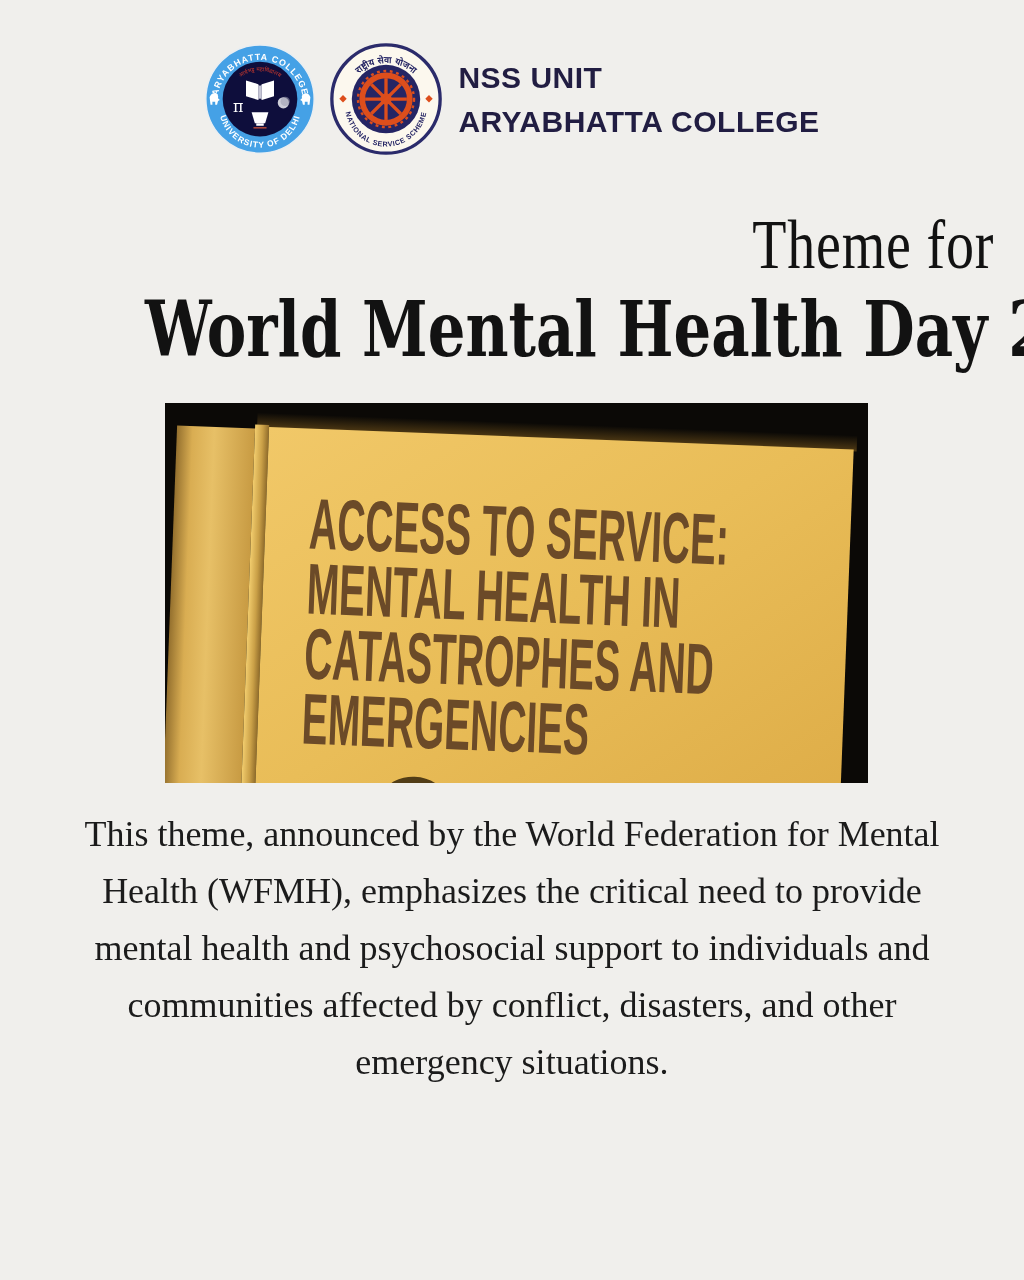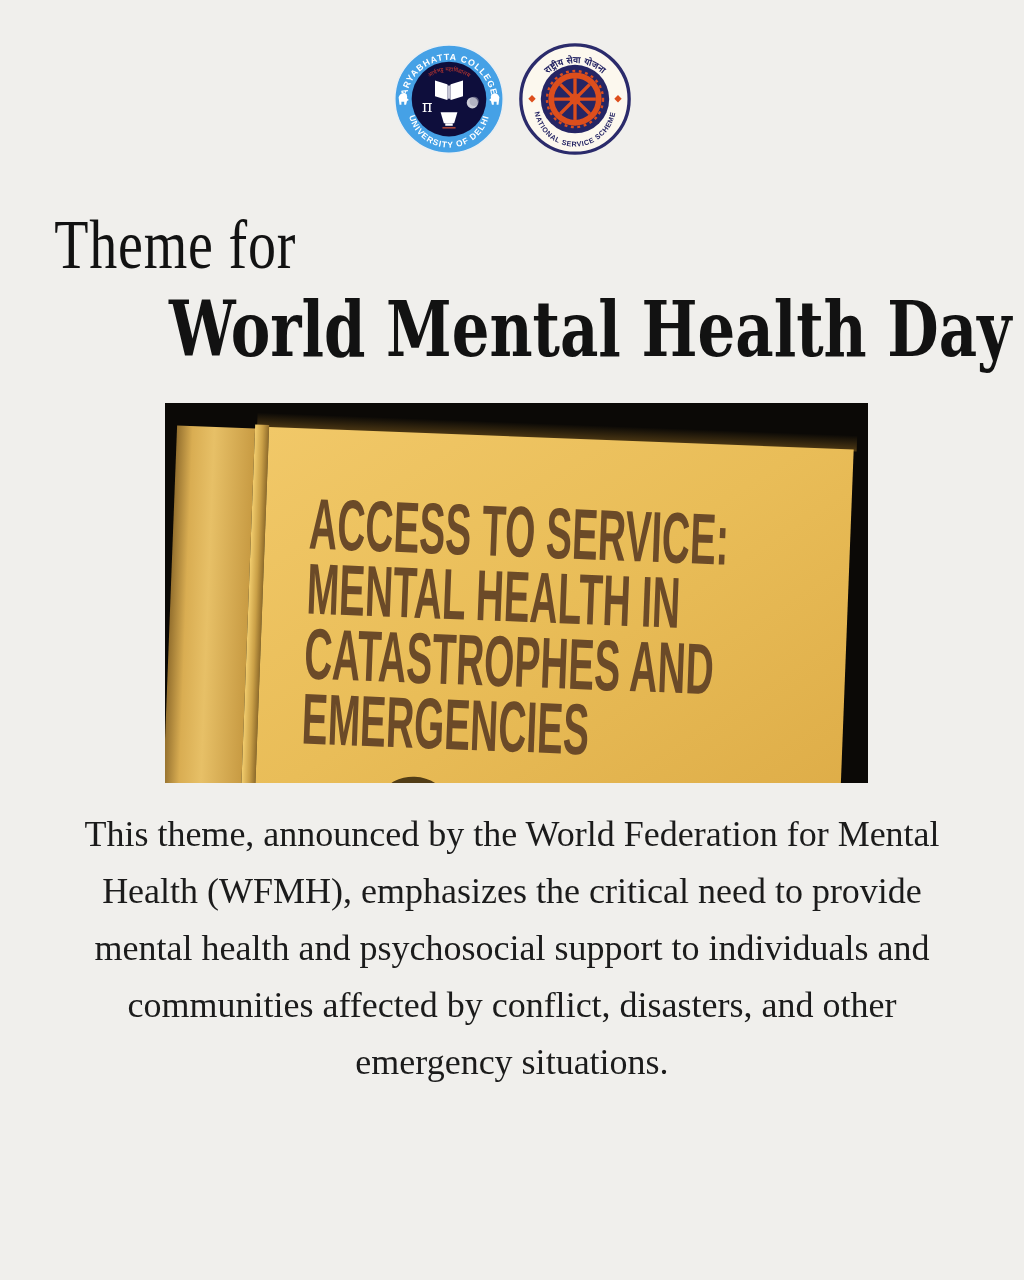--- a/index.html
+++ b/index.html
@@ -22,21 +22,21 @@
     font-weight:bold;
     font-size:30px;
     line-height:44px;
     letter-spacing:.5px;
     padding-left:2px;
   }
 
   
   .title-block{
     position:absolute;top:210px;left:0;right:0;
-    text-align:left;color:#121212;margin-left:24px;
+    text-align:right;color:#121212;
   }
   .title-line1{
     display:inline-block;
     font-family:"Liberation Serif",serif;
     font-size:70px;line-height:70px;
     transform:scaleX(.8);transform-origin:center;
     letter-spacing:1px;
   }
   .title-line2{
     display:inline-block;
@@ -172,20 +172,24 @@
           <line x1="44.5" y1="46.5" x2="75.5" y2="77.5"></line>
           <line x1="75.5" y1="46.5" x2="44.5" y2="77.5"></line>
         </g>
       </g>
 
       <rect x="12" y="59" width="5.5" height="5.5" fill="#dd4e1c" transform="rotate(45 14.75 61.75)"></rect>
       <rect x="102.5" y="59" width="5.5" height="5.5" fill="#dd4e1c" transform="rotate(45 105.25 61.75)"></rect>
     </svg>
   </div>
 
+  <div class="org-text">
+    <div>NSS UNIT</div>
+    <div>ARYABHATTA COLLEGE</div>
+  </div>
 </div>
 
 <div class="title-block">
   <div><span class="title-line1">Theme for</span></div>
   <div><span class="title-line2">World Mental Health Day 2025</span></div>
 </div>
 
 <div class="photo">
   <div class="book">
     <div class="book-top-sheen"></div>

